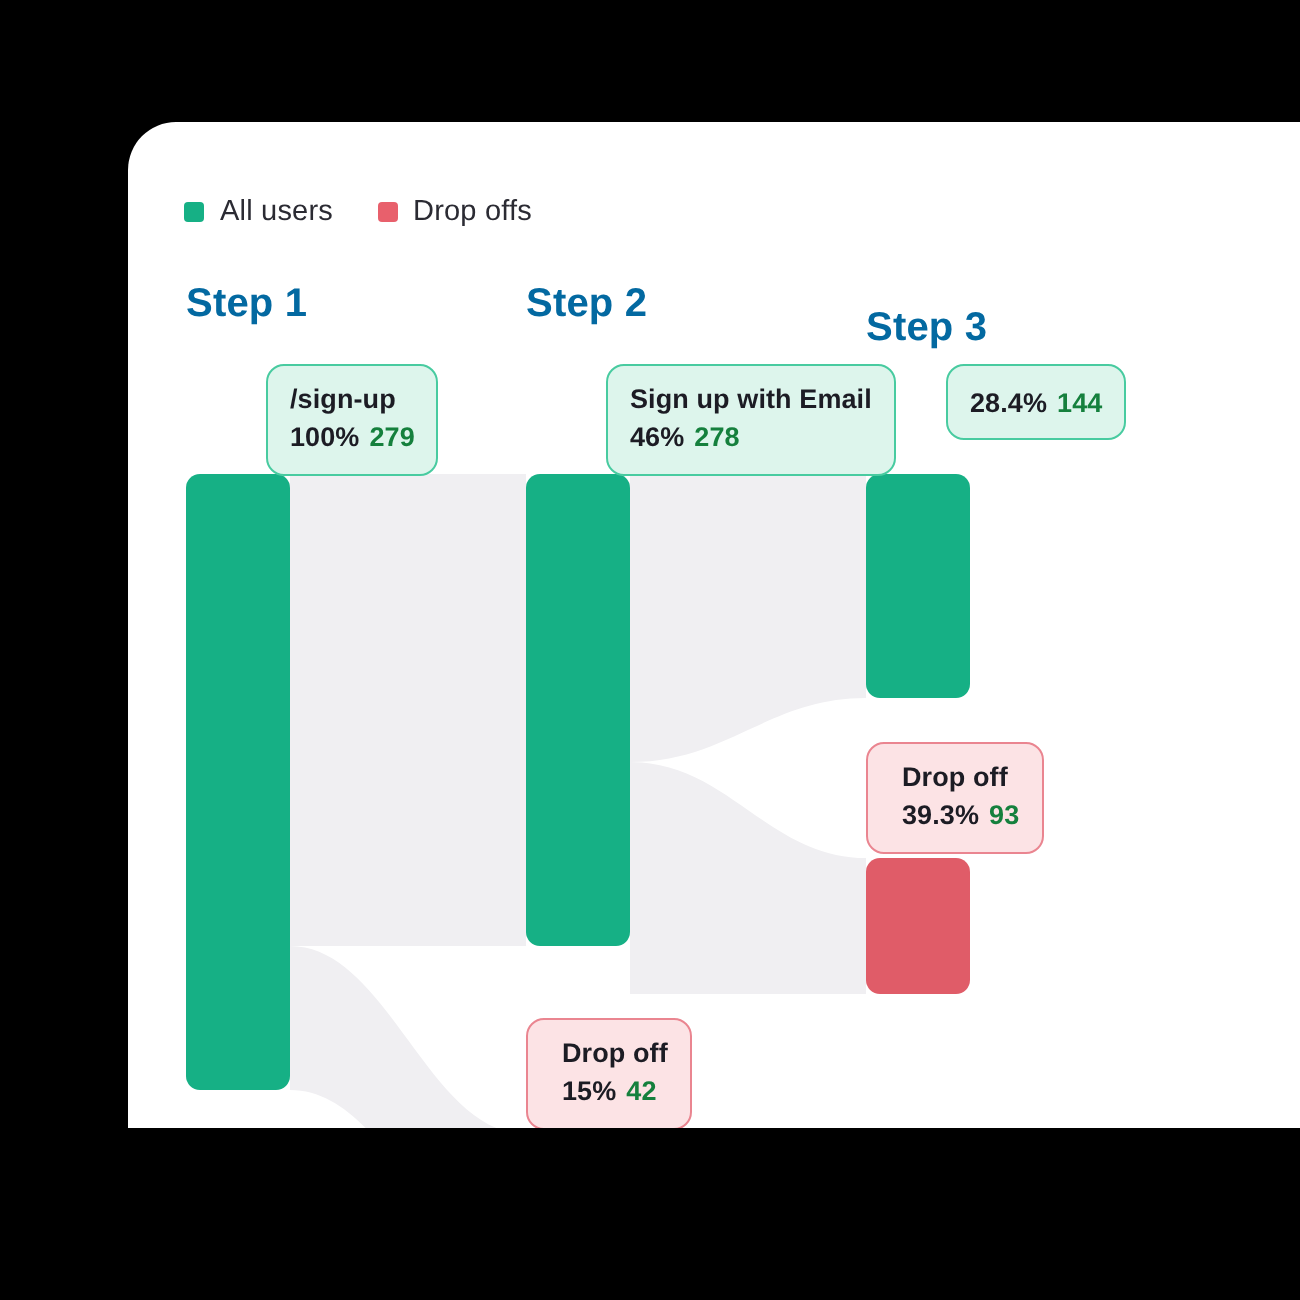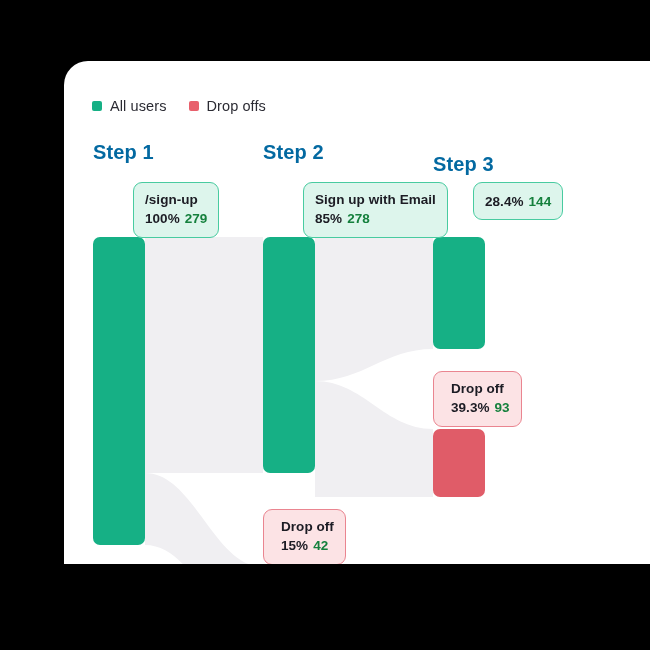--- a/index.html
+++ b/index.html
@@ -171,21 +171,21 @@
 
     <div class="bar bar-red" style="left:369px; top:368px; height:68px;"></div>
 
     <div class="chip chip-green" style="left:29px; top:121px;">
       <span class="chip-title">/sign-up</span>
       <span class="chip-stats"><span class="chip-pct">100%</span><span class="chip-count">279</span></span>
     </div>
 
     <div class="chip chip-green" style="left:199px; top:121px;">
       <span class="chip-title">Sign up with Email</span>
-      <span class="chip-stats"><span class="chip-pct">85%</span><span class="chip-count">278</span></span>
+      <span class="chip-stats"><span class="chip-pct">46%</span><span class="chip-count">278</span></span>
     </div>
 
     <div class="chip chip-red" style="left:199px; top:448px;">
       <span class="chip-title">Drop off</span>
       <span class="chip-stats"><span class="chip-pct">15%</span><span class="chip-count">42</span></span>
     </div>
 
     <div class="chip chip-green" style="left:369px; top:121px;">
       <span class="chip-stats"><span class="chip-pct">28.4%</span><span class="chip-count">144</span></span>
     </div>

